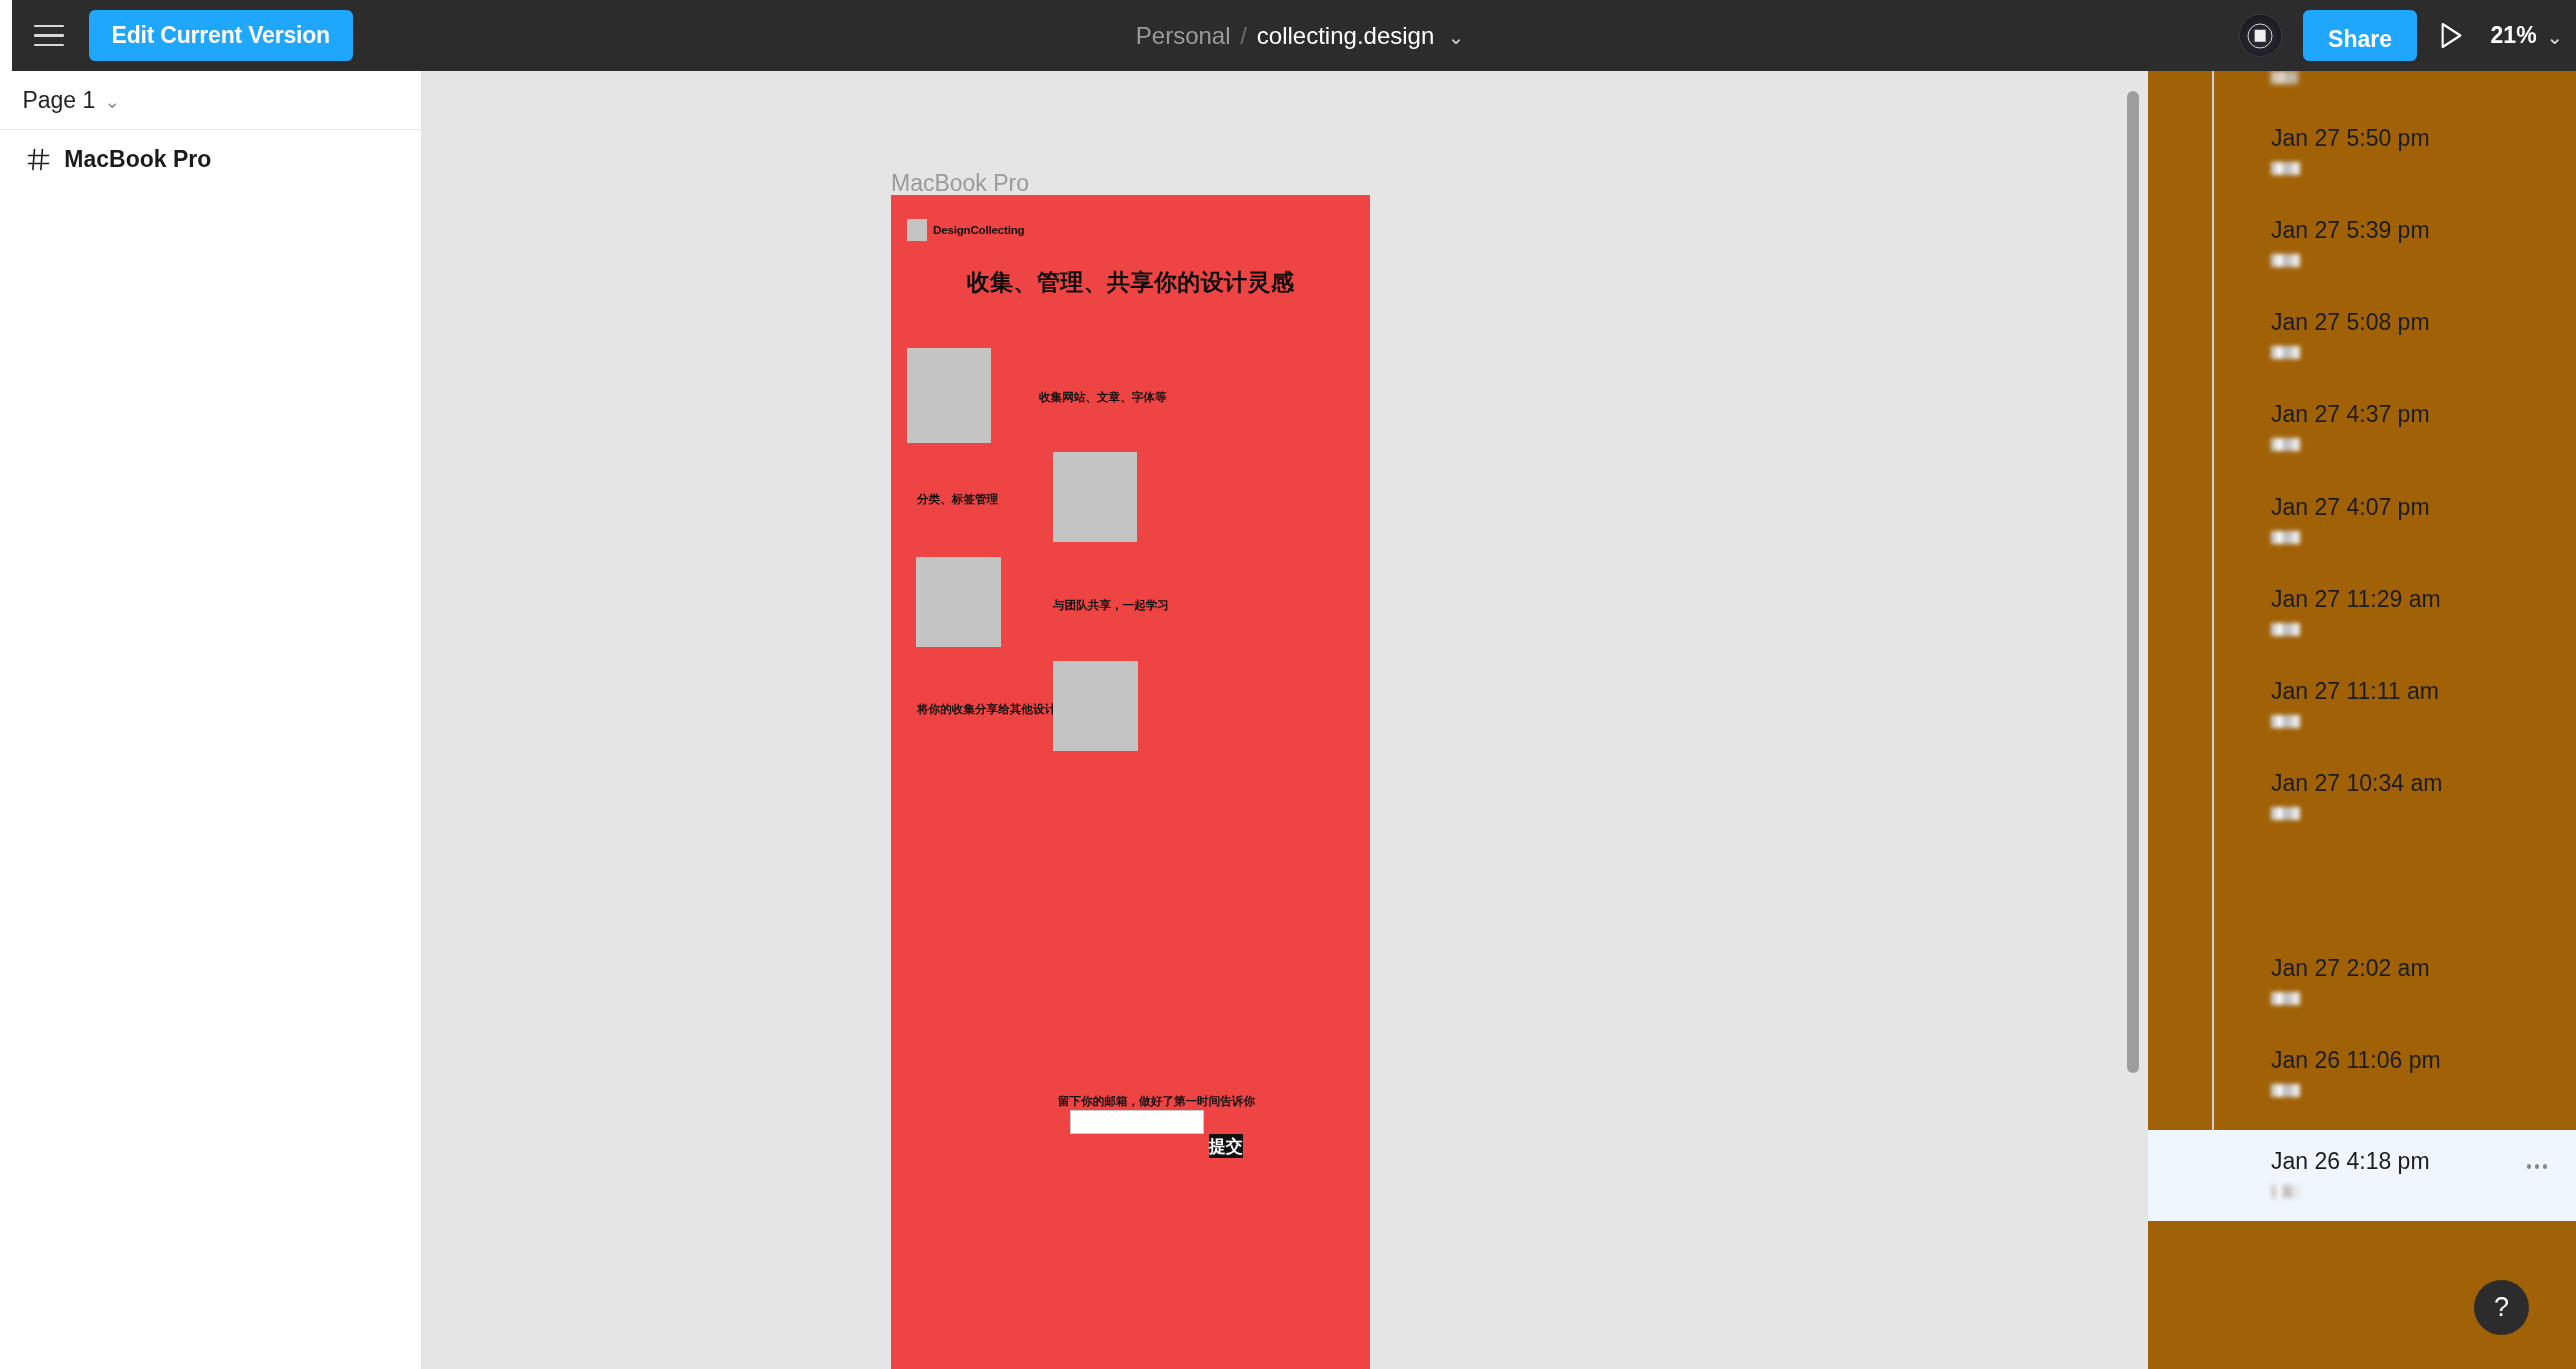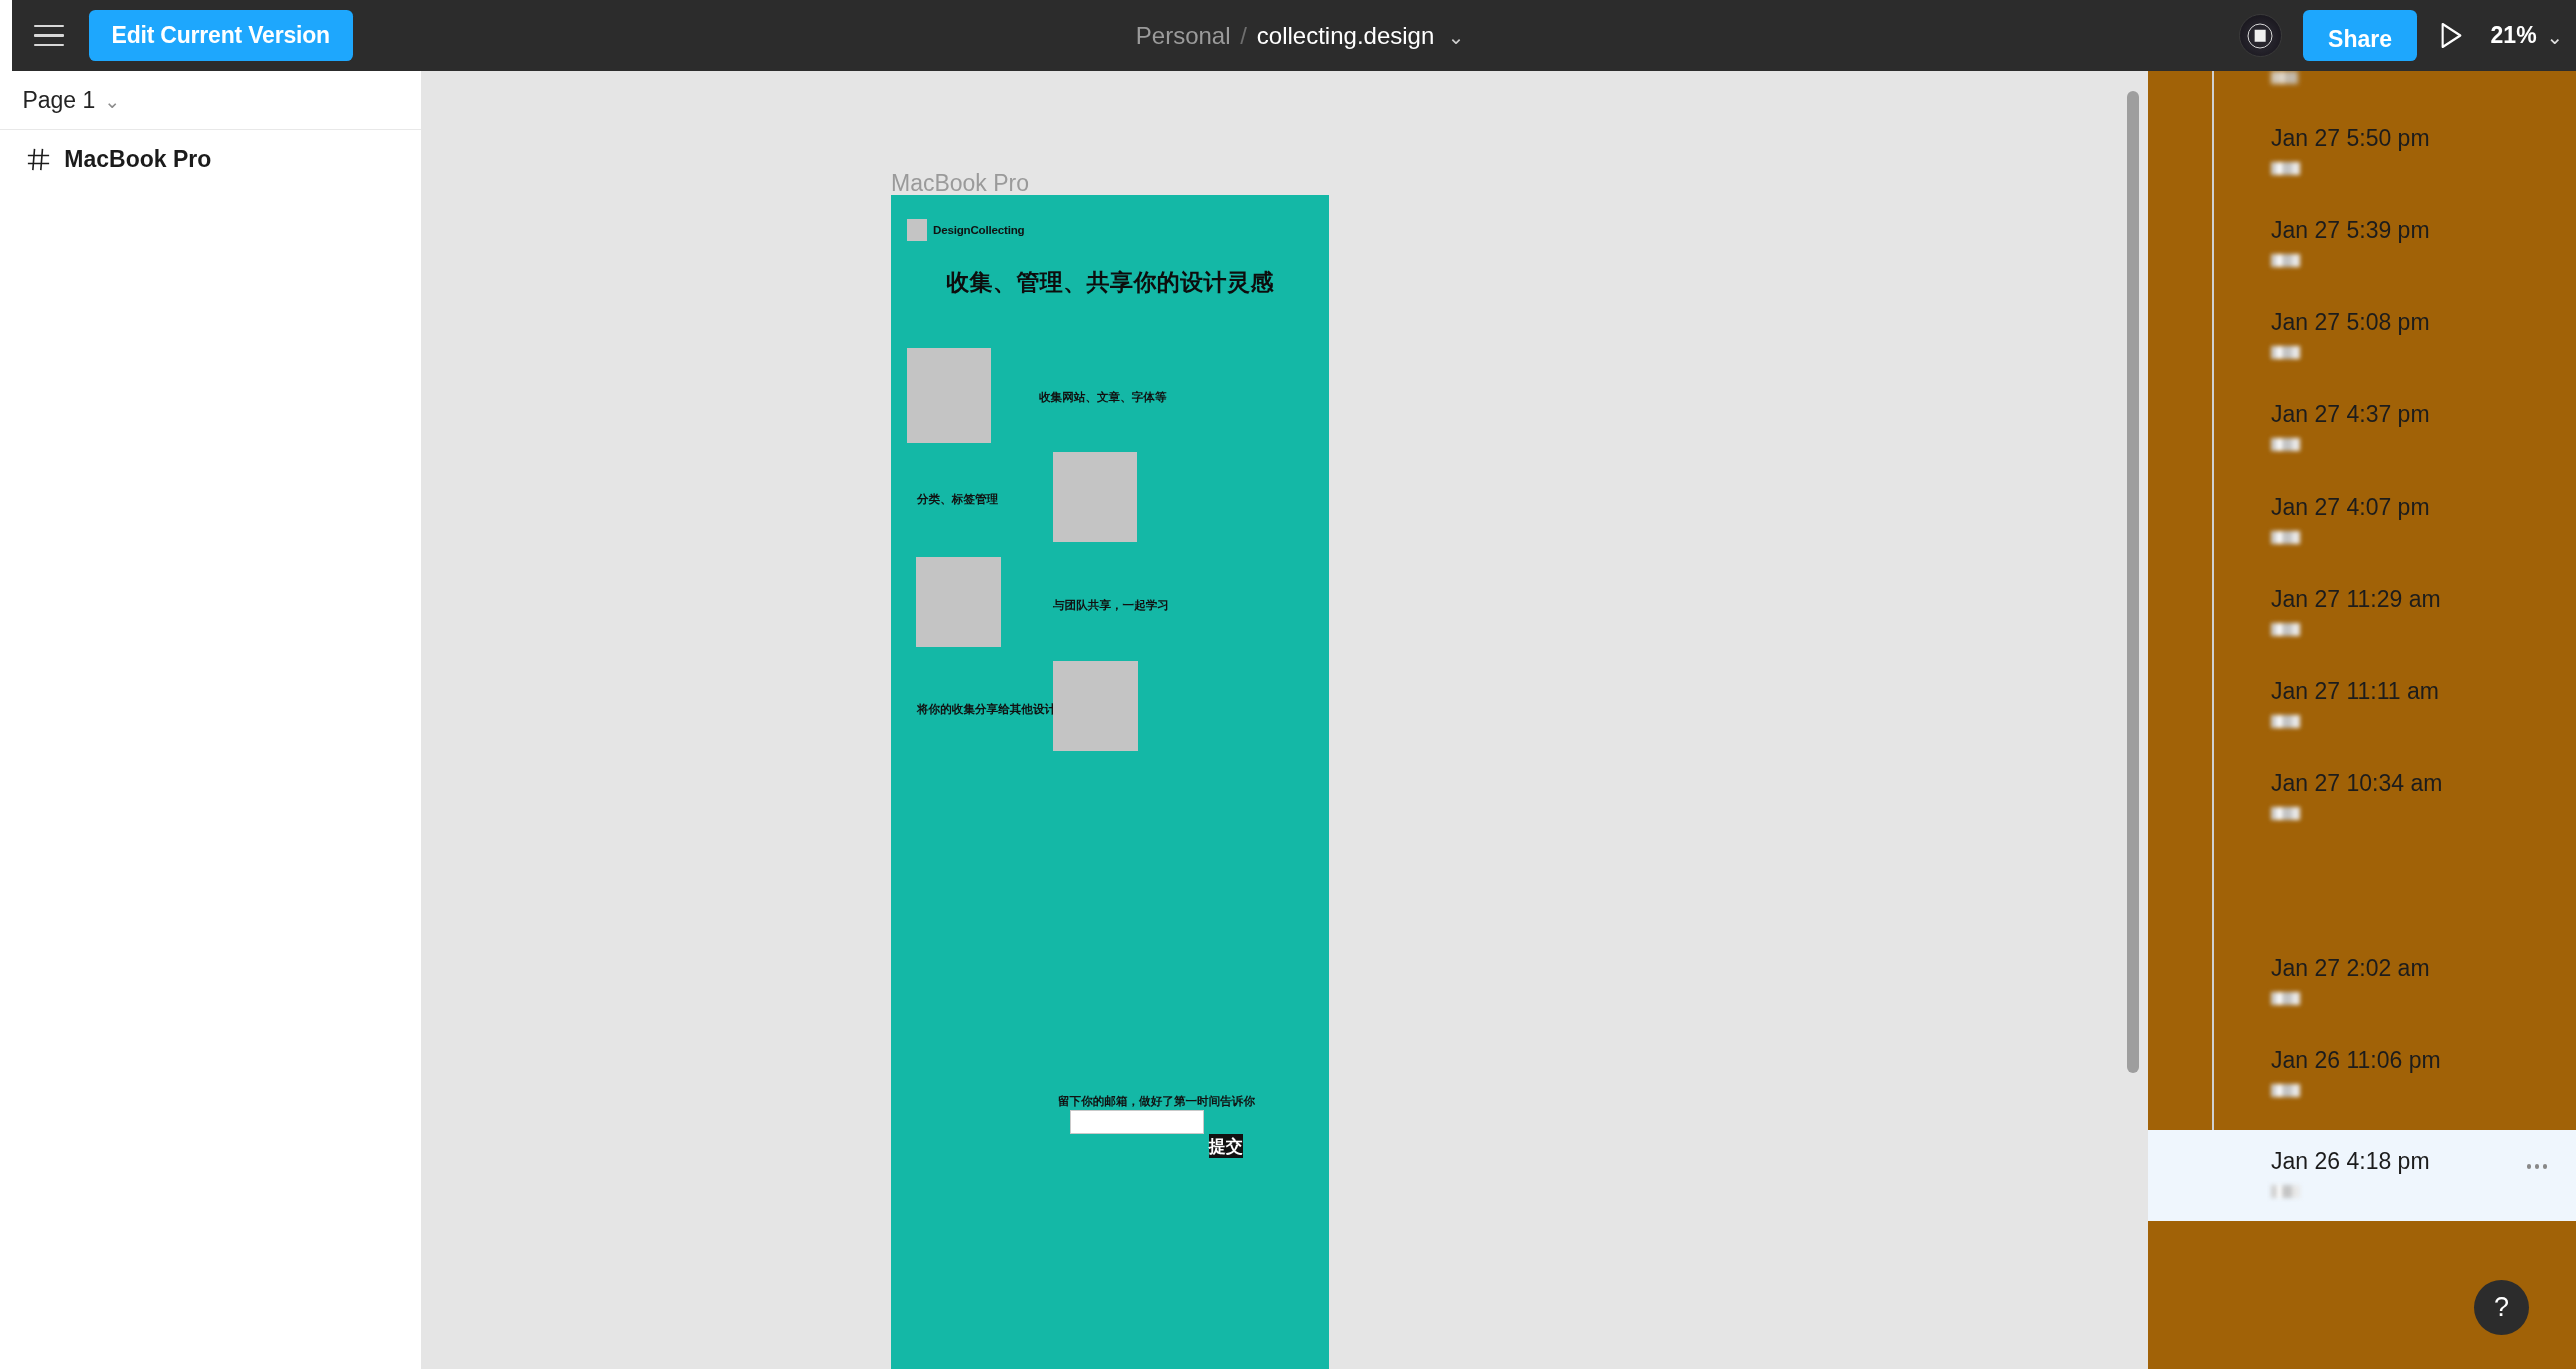--- a/index.html
+++ b/index.html
@@ -130,22 +130,22 @@
     background: #e5e5e5;
     overflow: hidden;
   }
   .frame-title {
     position: absolute; left: 470px; top: 99px;
     font-size: 23px; color: #9a9a9a;
     font-family: "Liberation Sans", sans-serif;
   }
   .artboard {
     position: absolute; left: 470px; top: 124px;
-    width: 438px; height: 1174px;
-    background: #14b8a6;
+    width: 479px; height: 1174px;
+    background: #ef4444;
   }
   .ab-logo-row {
     position: absolute; left: 16px; top: 24px;
     display: flex; align-items: center; gap: 6.3px;
   }
   .ab-logo-sq { width: 19.7px; height: 21.5px; background: #c4c4c4; }
   .ab-logo-text { font-size: 11.6px; color: #111; font-weight: 700; letter-spacing: -0.2px; }
   .ab-hero {
     position: absolute; left: 0; right: 0; top: 72px;
     text-align: center;

